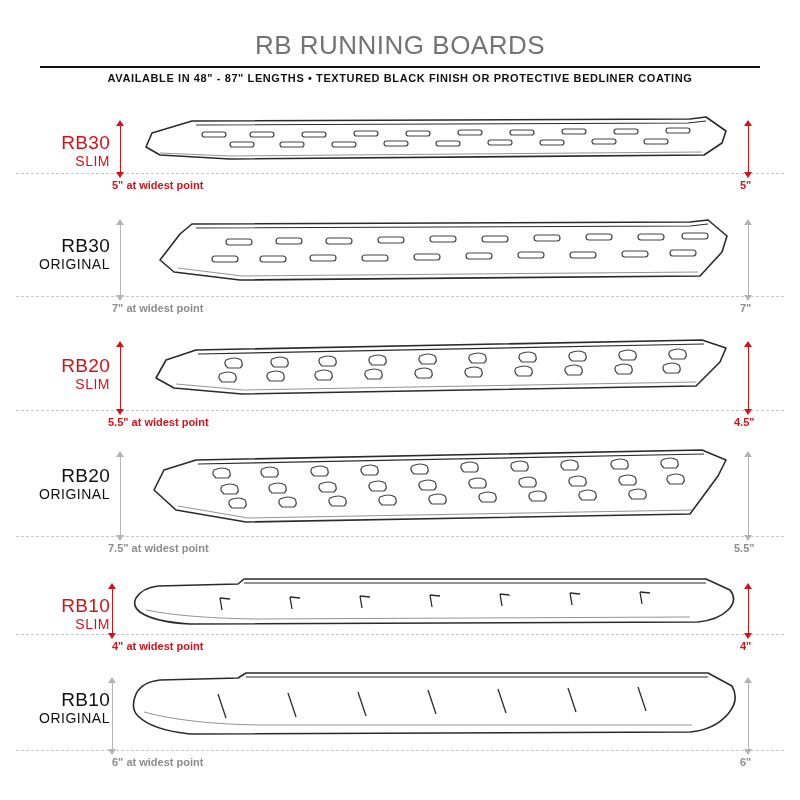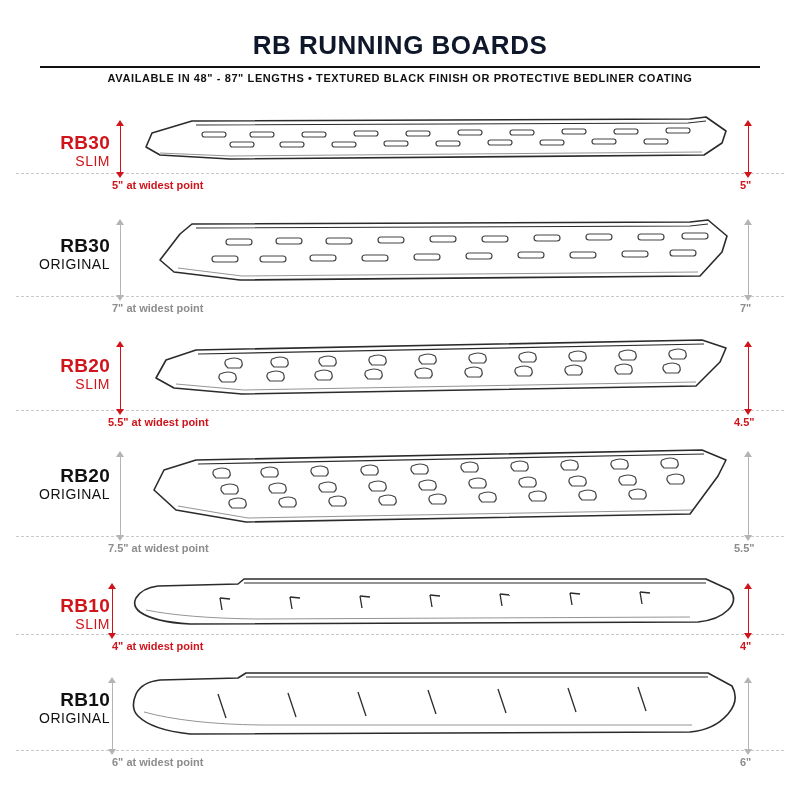--- a/index.html
+++ b/index.html
@@ -12,24 +12,24 @@
   }
   .page{position:relative;width:800px;height:800px;}
 
   
   .header{
     position:absolute;top:0;left:0;width:800px;
   }
   .title{
     text-align:center;
     font-size:26px;
-    font-weight:bold;
+    font-weight:normal;
     letter-spacing:0.5px;
     padding-top:30px;
-    color:#0f172a;
+    color:#737373;
   }
   .rule{
     position:absolute;
     left:40px;right:40px;
     top:66px;
     height:2px;
     background:#111;
   }
   .subtitle{
     position:absolute;
@@ -48,21 +48,21 @@
     height:110px;
   }
   .row .label{
     position:absolute;
     left:20px;top:18px;
     width:90px;
     text-align:right;
   }
   .label .model{
     font-size:19px;
-    font-weight:bold;
+    font-weight:normal;
     line-height:20px;
     letter-spacing:0.3px;
   }
   .label .variant{
     font-size:14px;
     line-height:16px;
     letter-spacing:0.5px;
   }
   .red .model,.red .variant{color:#d0141b;}
   .dark .model,.dark .variant{color:#111;}

